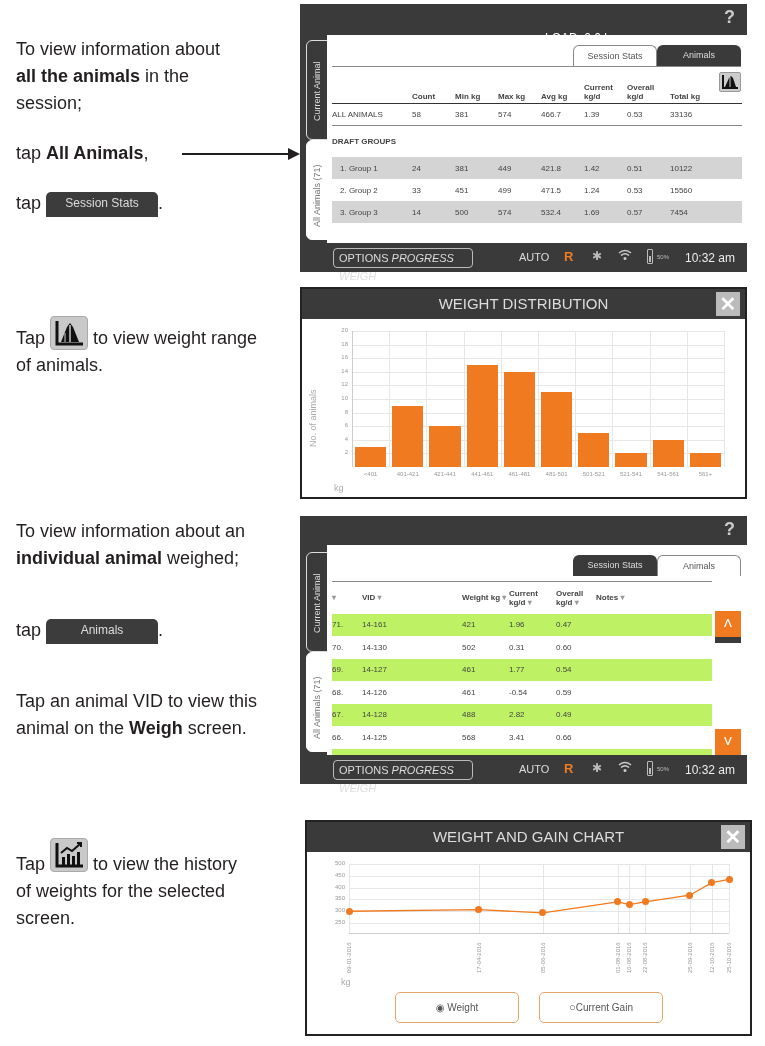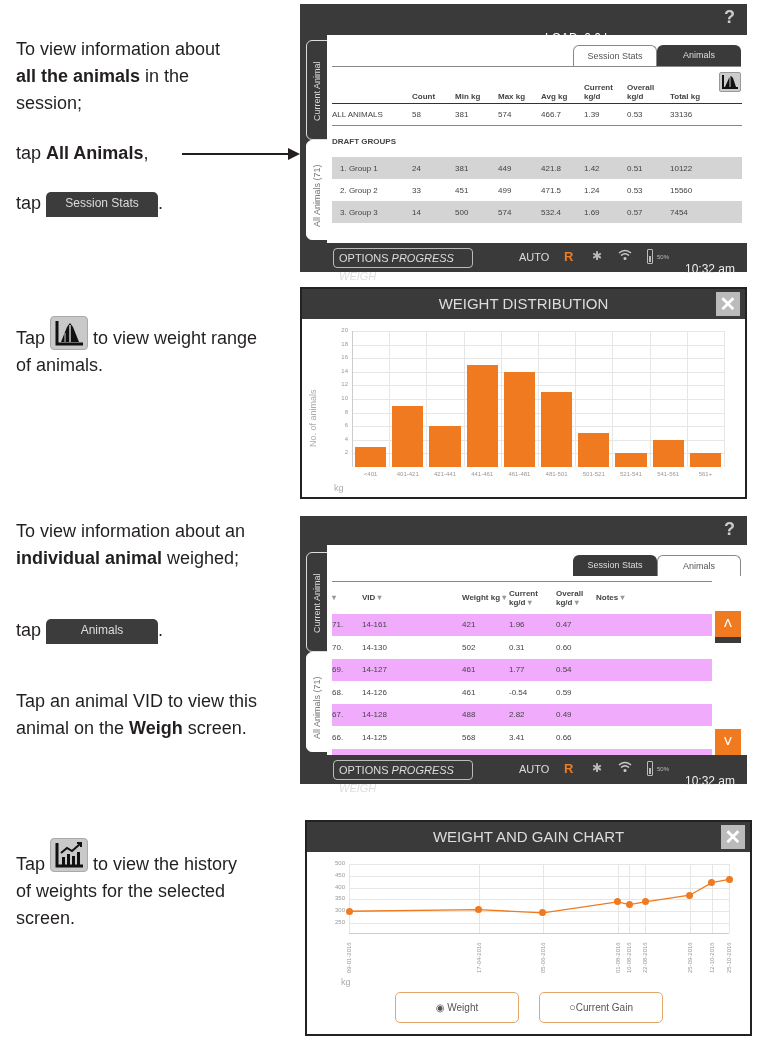--- a/index.html
+++ b/index.html
@@ -29,21 +29,21 @@
   .status { position: absolute; left: 0; right: 0; bottom: 0; height: 29px; background: #3a3a3a; color: #ddd; font-size: 11px; }
   .options-btn { position: absolute; left: 33px; top: 5px; width: 140px; height: 20px; border: 1px solid #bbb; border-radius: 4px; line-height: 18px; padding-left: 5px; font-size: 11px; color: #ddd; }
   .options-btn i { font-style: italic; }
   .st-auto { position: absolute; left: 219px; top: 8px; }
   .st-r { position: absolute; left: 264px; top: 6px; color: #f07a1f; font-weight: bold; font-size: 13px; }
   .st-bt { position: absolute; left: 292px; top: 6px; font-size: 12px; color: #bbb; }
   .st-wifi { position: absolute; left: 318px; top: 6px; font-size: 12px; color: #ccc; }
   .st-batt { position: absolute; left: 347px; top: 6px; width: 6px; height: 15px; border: 1px solid #bbb; border-radius: 1px; }
   .st-batt::after { content: ""; position: absolute; left: 1px; right: 1px; bottom: 1px; height: 6px; background: #bbb; }
   .st-pct { position: absolute; left: 357px; top: 11px; font-size: 6px; color: #bbb; }
-  .st-time { position: absolute; left: 385px; top: 19px; font-size: 12px; color: #eee; }
+  .st-time { position: absolute; left: 385px; top: 8px; font-size: 12px; color: #eee; }
 
   table.stats { position: absolute; left: 5px; top: 38px; width: 410px; border-collapse: collapse; font-size: 8px; color: #444; }
   .stats th { text-align: left; font-weight: bold; font-size: 8px; padding: 2px 0; vertical-align: bottom; height: 30px; border-bottom: 1px solid #333; }
   .stats td { padding: 0 0; height: 22px; }
   .stats tr.grey td { background: #d4d4d4; }
   .stats tr.all td { border-bottom: 1px solid #888; }
   .stats tr.dg td { font-weight: bold; height: 32px; }
   .chart-icon-btn { position: absolute; right: 6px; top: 37px; width: 22px; height: 20px; background: #ccc; border: 1px solid #999; border-radius: 2px; }
 
   
@@ -56,21 +56,21 @@
   .bar { position: absolute; background: #f07a1f; }
   .xtick { position: absolute; font-size: 6px; color: #999; text-align: center; }
   .axis-label { position: absolute; font-size: 9px; color: #aaa; }
   .radio-btn { position: absolute; height: 31px; border: 1.5px solid #e4a66b; border-radius: 5px; font-size: 10px; color: #555; text-align: center; line-height: 29px; background: #fff; }
   .vdate { position: absolute; font-size: 6px; color: #999; transform: rotate(-90deg); transform-origin: left top; white-space: nowrap; }
   .dot { position: absolute; width: 7px; height: 7px; border-radius: 50%; background: #f07a1f; margin-left: -3.5px; margin-top: -3.5px; }
 
   table.animals { position: absolute; left: 5px; top: 36px; width: 380px; border-collapse: collapse; font-size: 8px; color: #444; }
   .animals th { text-align: left; font-weight: bold; font-size: 8px; vertical-align: middle; height: 32px; border-top: 1px solid #888; }
   .animals td { height: 22.5px; }
-  .animals tr.grey td { background: #f0abfc; }
+  .animals tr.grey td { background: #bef264; }
   .scroll-btn { position: absolute; right: 6px; width: 26px; height: 26px; background: #f07a1f; color: #fff; text-align: center; font-size: 16px; line-height: 26px; }
 </style>
 </head>
 <body>
 
 <div class="instr" style="top:36px;">
   <div><span>To view information about</span></div>
   <div><b>all the animals</b><span> in the</span></div>
   <div><span>session;</span></div>
 </div>

